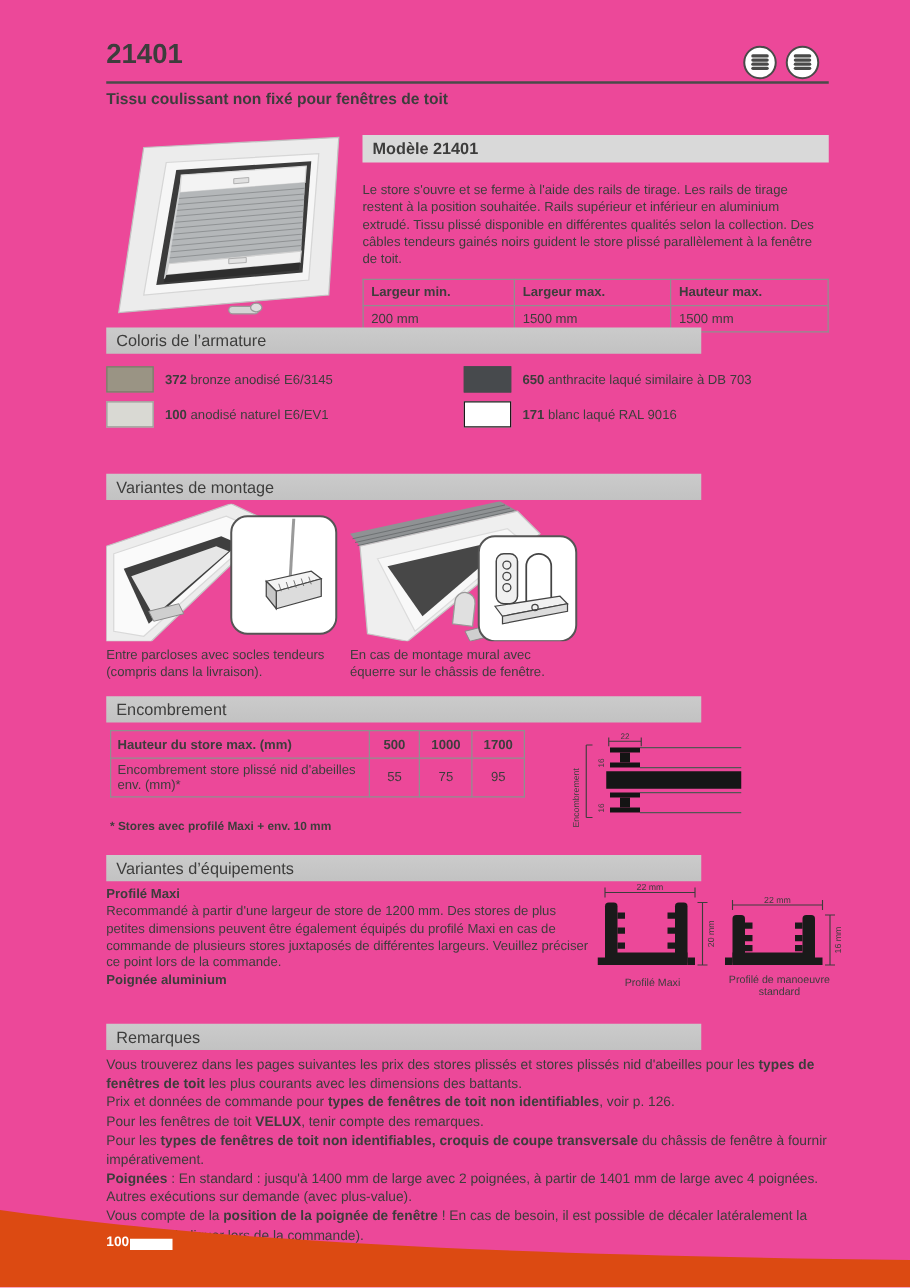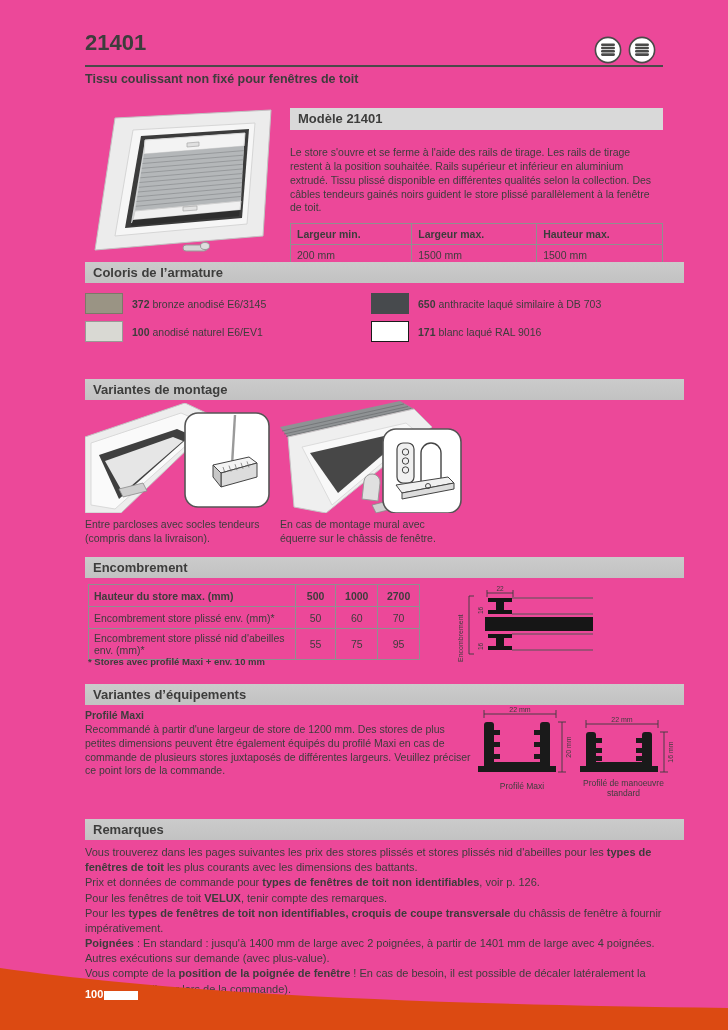--- a/index.html
+++ b/index.html
@@ -5,22 +5,22 @@
   html,body{margin:0;padding:0;background:#fff;}
   .page{position:relative;width:728px;height:1030px;background:#ec4899;
         font-family:"Liberation Sans",sans-serif;color:#3d3d3c;overflow:hidden;}
   .abs{position:absolute;}
   
   .title{left:85px;top:30px;font-size:22px;font-weight:bold;letter-spacing:0;}
   .title-rule{left:85px;top:65px;width:578px;border-top:2px solid #4a4a49;height:0;}
   .subtitle{left:85px;top:72px;font-size:12.5px;font-weight:bold;}
   .hdr-icons{left:594px;top:36px;display:flex;gap:6px;}
   
-  .secbar{left:85px;width:599px;height:21px;background:linear-gradient(#cbcbcb,#c2c2c2);
-          font-size:13px;font-weight:bold;box-sizing:border-box;padding:3px 0 0 8px;}
+  .secbar{left:85px;width:476px;height:21px;background:linear-gradient(#cbcbcb,#c2c2c2);
+          font-size:13px;font-weight:normal;box-sizing:border-box;padding:3px 0 0 8px;}
   
   .model{left:290px;top:108px;width:373px;}
   .model-hdr{background:#d9d9d9;height:22px;font-size:13px;font-weight:bold;
              box-sizing:border-box;padding:3px 0 0 8px;}
   .model-desc{margin-top:16px;font-size:10.5px;line-height:1.32;}
   table{border-collapse:collapse;}
   .dims-table{margin-top:8px;width:100%;font-size:10.5px;padding-left:16px;}
   .dims-table td,.dims-table th{border:1px solid #8f8f8f;padding:4px 6px;text-align:left;}
   .dims-table th{font-weight:bold;}
   
@@ -198,27 +198,21 @@
   <div class="abs caption" style="left:280px;top:518px;width:180px;">En cas de montage mural avec équerre sur le châssis de fenêtre.</div>
   <div class="abs caption" style="left:85px;top:518px;width:186px;">Entre parcloses avec socles tendeurs (compris dans la livraison).</div>
 
   <div class="abs secbar" style="top:557px;">Encombrement</div>
   <table class="abs enc-table">
     <tbody>
         <tr class="hd">
       <td style="width:232px;">Hauteur du store max. (mm)</td>
       <td class="num">500</td>
       <td class="num">1000</td>
-      <td class="num">2700</td>
-    </tr>
-    <tr>
-      <td>Encombrement store plissé env. (mm)*</td>
-      <td class="num">50</td>
-      <td class="num">60</td>
-      <td class="num">70</td>
+      <td class="num">1700</td>
     </tr>
     <tr>
       <td>Encombrement store plissé nid d'abeilles env. (mm)*</td>
       <td class="num">55</td>
       <td class="num">75</td>
       <td class="num">95</td>
     </tr>
   </tbody>
     </table>
   <div class="abs footnote">* Stores avec profilé Maxi + env. 10 mm</div>
@@ -245,20 +239,21 @@
       <rect x="33" y="62" width="24" height="4" fill="#141414"></rect>
       <line x1="57" y1="50" x2="138" y2="50" stroke="#555" stroke-width="1"></line>
       <line x1="57" y1="66" x2="138" y2="66" stroke="#555" stroke-width="1"></line>
     </svg>
   </div>
 
   <div class="abs secbar" style="top:684px;">Variantes d’équipements</div>
   <div class="abs equip-text">
     <div class="bold">Profilé Maxi</div>
     <div>Recommandé à partir d'une largeur de store de 1200 mm. Des stores de plus petites dimensions peuvent être également équipés du profilé Maxi en cas de commande de plusieurs stores juxtaposés de différentes largeurs. Veuillez préciser ce point lors de la commande.</div>
+    <div class="bold">Poignée aluminium</div>
   </div>
   <div class="abs" style="left:478px;top:706px;">
     <svg width="95" height="72" viewBox="0 0 95 72">
       <line x1="6" y1="8" x2="78" y2="8" stroke="#3d3d3c" stroke-width="0.9"></line>
       <line x1="6" y1="4" x2="6" y2="12" stroke="#3d3d3c" stroke-width="0.9"></line>
       <line x1="78" y1="4" x2="78" y2="12" stroke="#3d3d3c" stroke-width="0.9"></line>
       <text x="42" y="6" font-size="7" text-anchor="middle">22 mm</text>
       <rect x="6" y="16" width="10" height="50" rx="3" fill="#1a1a1a"></rect>
       <rect x="62" y="16" width="10" height="50" rx="3" fill="#1a1a1a"></rect>
       <rect x="6" y="56" width="66" height="10" fill="#1a1a1a"></rect>

